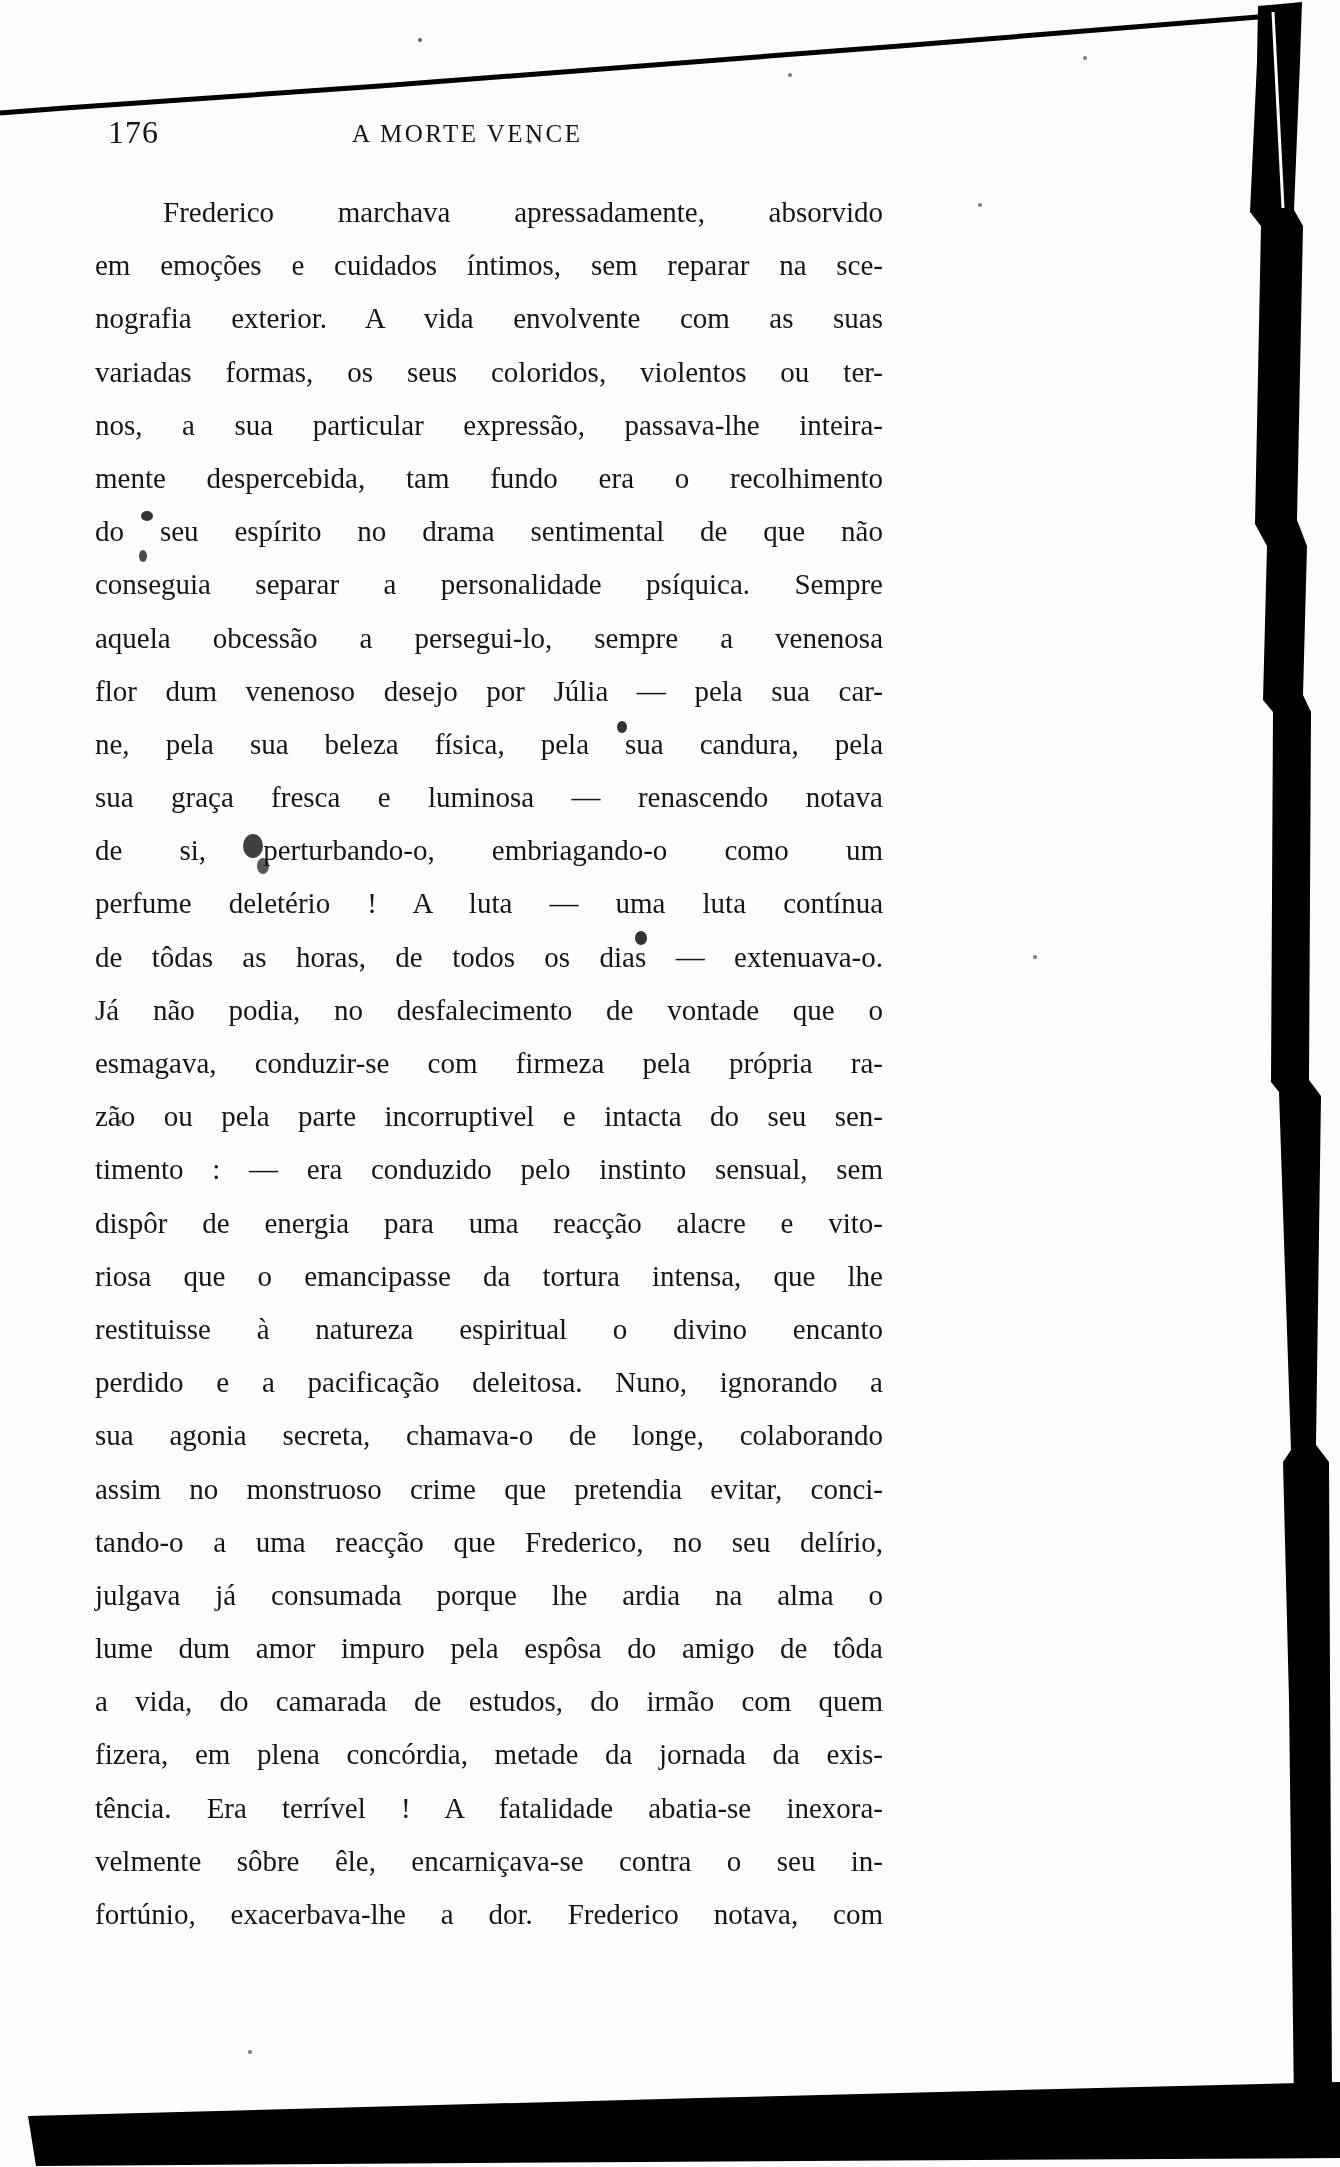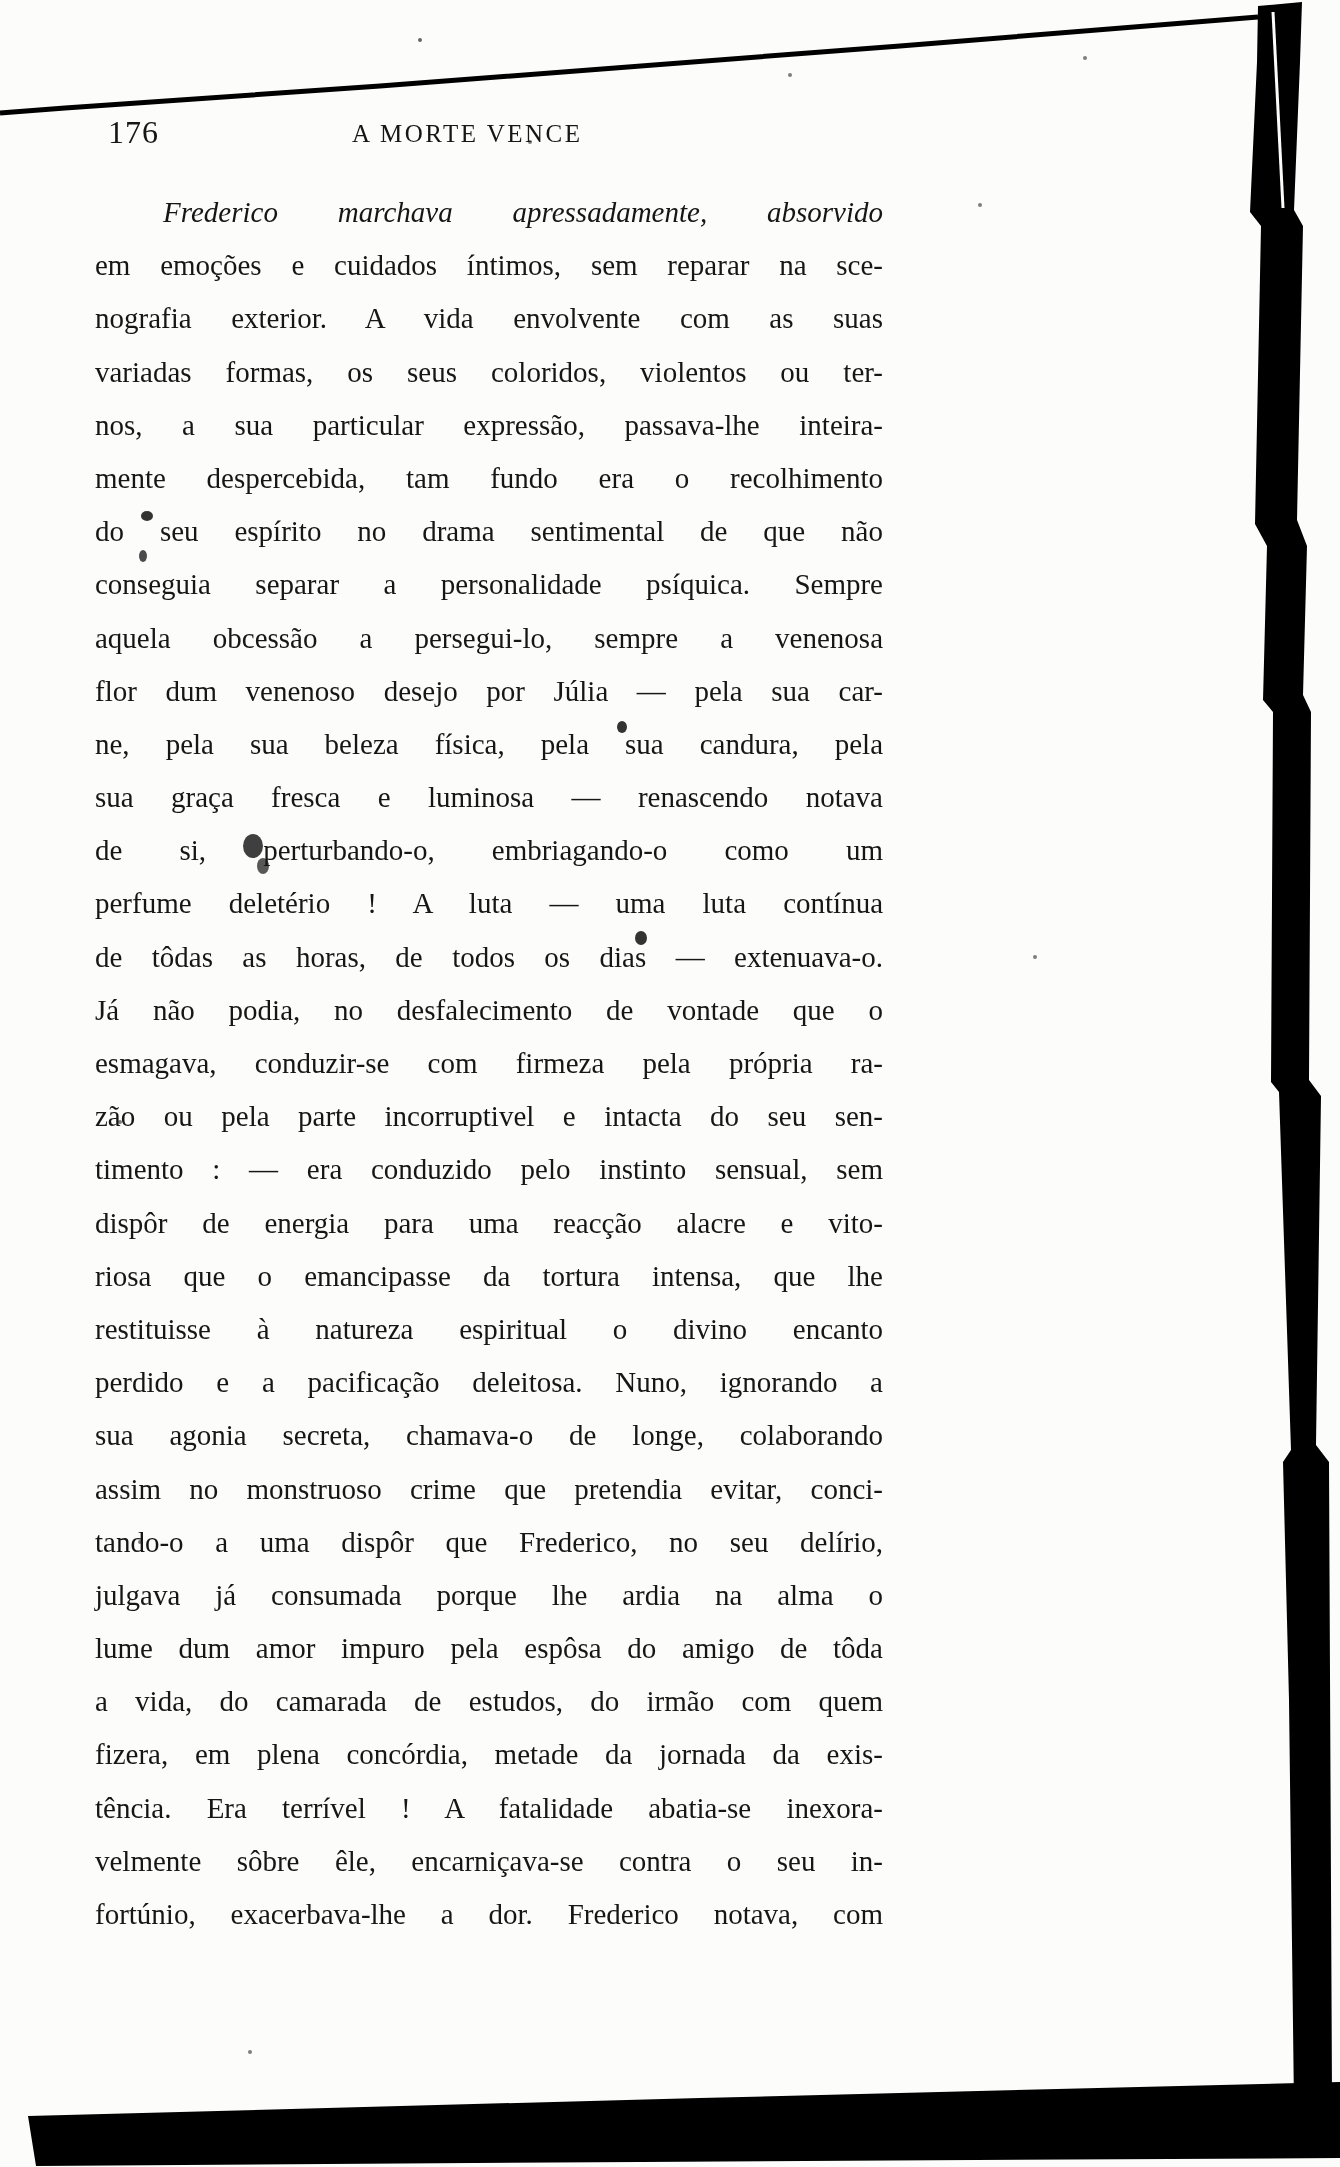--- a/index.html
+++ b/index.html
@@ -25,21 +25,21 @@
     position:absolute;left:95px;top:186px;width:788px;
     font-size:29px;line-height:53.2px;
     word-spacing:1px;
   }
   .text-line{
     text-align:justify;
     text-align-last:justify;
     height:53.2px;
     white-space:normal;
   }
-  .text-line:first-child{text-indent:68px;font-style:italic;}
+  .text-line:first-child{text-indent:68px;}
 </style>
 </head>
 <body>
 
 <div class="page">
 
   <svg class="artifacts" viewBox="0 0 1340 2167" xmlns="http://www.w3.org/2000/svg">
 
     <polyline points="0,113 65,108 380,86 900,46 1258,17" fill="none" stroke="#000" stroke-width="5"></polyline>
 
@@ -93,21 +93,21 @@
       <div class="text-line">Já não podia, no desfalecimento de vontade que o</div>
       <div class="text-line">esmagava, conduzir-se com firmeza pela própria ra-</div>
       <div class="text-line">zão ou pela parte incorruptivel e intacta do seu sen-</div>
       <div class="text-line">timento : — era conduzido pelo instinto sensual, sem</div>
       <div class="text-line">dispôr de energia para uma reacção alacre e vito-</div>
       <div class="text-line">riosa que o emancipasse da tortura intensa, que lhe</div>
       <div class="text-line">restituisse à natureza espiritual o divino encanto</div>
       <div class="text-line">perdido e a pacificação deleitosa. Nuno, ignorando a</div>
       <div class="text-line">sua agonia secreta, chamava-o de longe, colaborando</div>
       <div class="text-line">assim no monstruoso crime que pretendia evitar, conci-</div>
-      <div class="text-line">tando-o a uma dispôr que Frederico, no seu delírio,</div>
+      <div class="text-line">tando-o a uma reacção que Frederico, no seu delírio,</div>
       <div class="text-line">julgava já consumada porque lhe ardia na alma o</div>
       <div class="text-line">lume dum amor impuro pela espôsa do amigo de tôda</div>
       <div class="text-line">a vida, do camarada de estudos, do irmão com quem</div>
       <div class="text-line">fizera, em plena concórdia, metade da jornada da exis-</div>
       <div class="text-line">tência. Era terrível ! A fatalidade abatia-se inexora-</div>
       <div class="text-line">velmente sôbre êle, encarniçava-se contra o seu in-</div>
       <div class="text-line">fortúnio, exacerbava-lhe a dor. Frederico notava, com</div>
     </div>
 
 </div>

